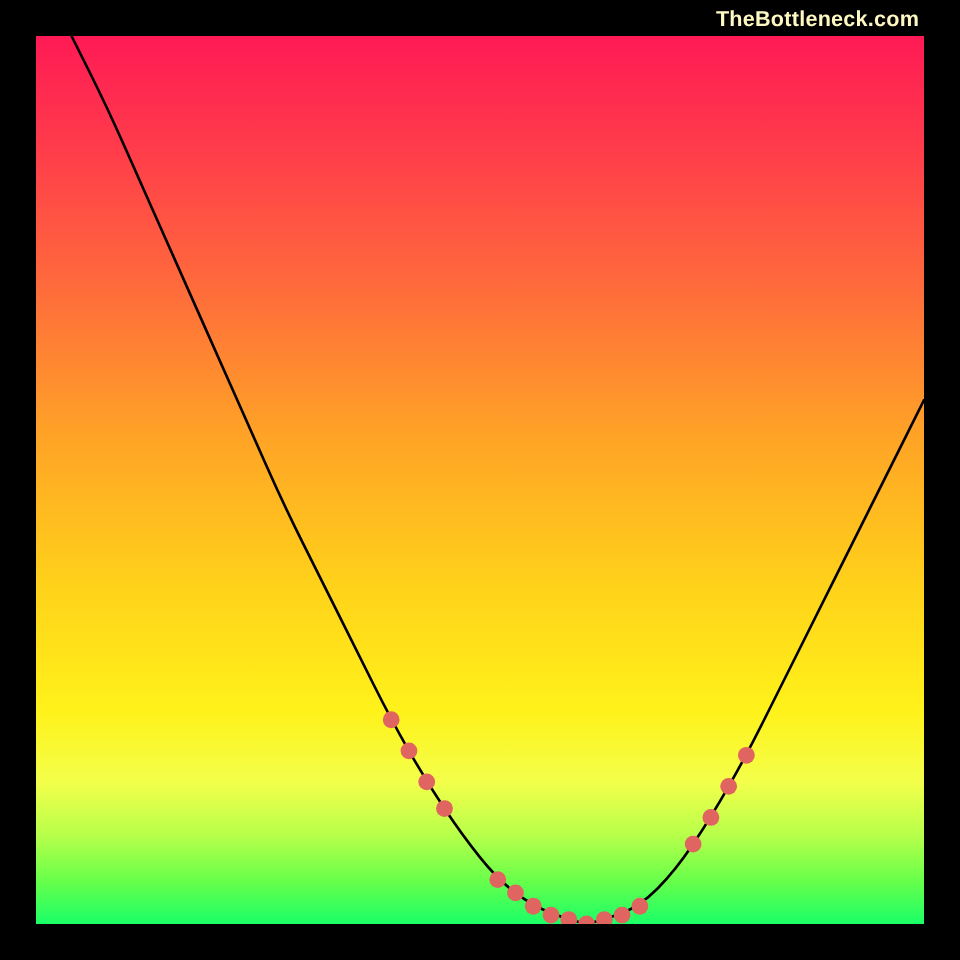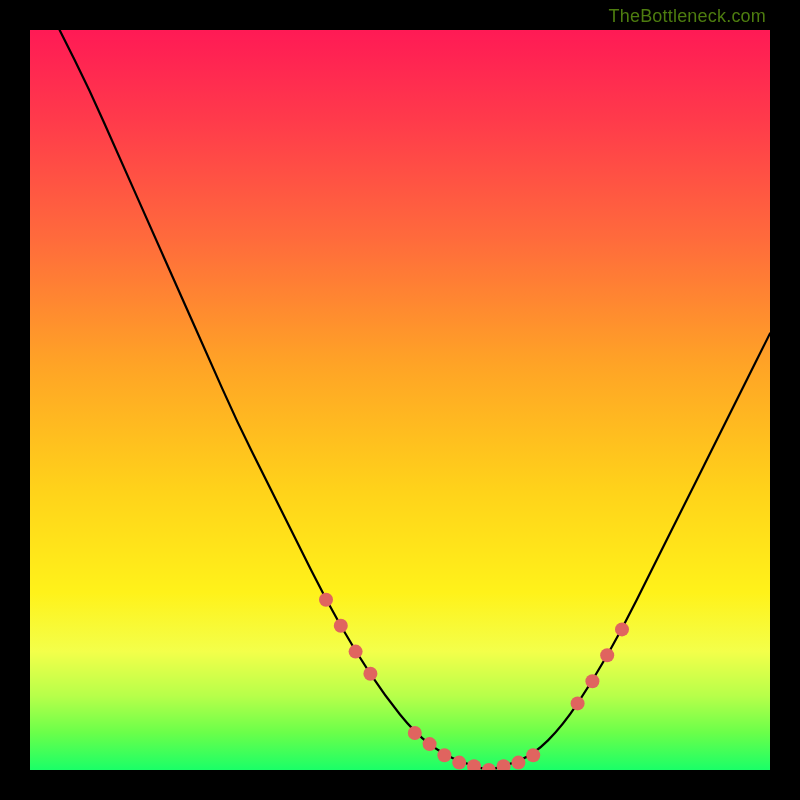--- a/index.html
+++ b/index.html
@@ -37,23 +37,23 @@
       #f3ff4a 84%,
       #b7ff4a 90%,
       #6aff4a 95%,
       #1aff68 100%
     );
   }
   .watermark {
     position: absolute;
     top: 6px;
     right: 34px;
-    color: #4d7c0f;
+    color: #fef9c3;
     font-size: 18px;
-    font-weight: 400;
+    font-weight: 700;
     letter-spacing: 0.2px;
     user-select: none;
   }
   svg.curve {
     position: absolute;
     left: 0;
     top: 0;
     width: 740px;
     height: 740px;
   }

